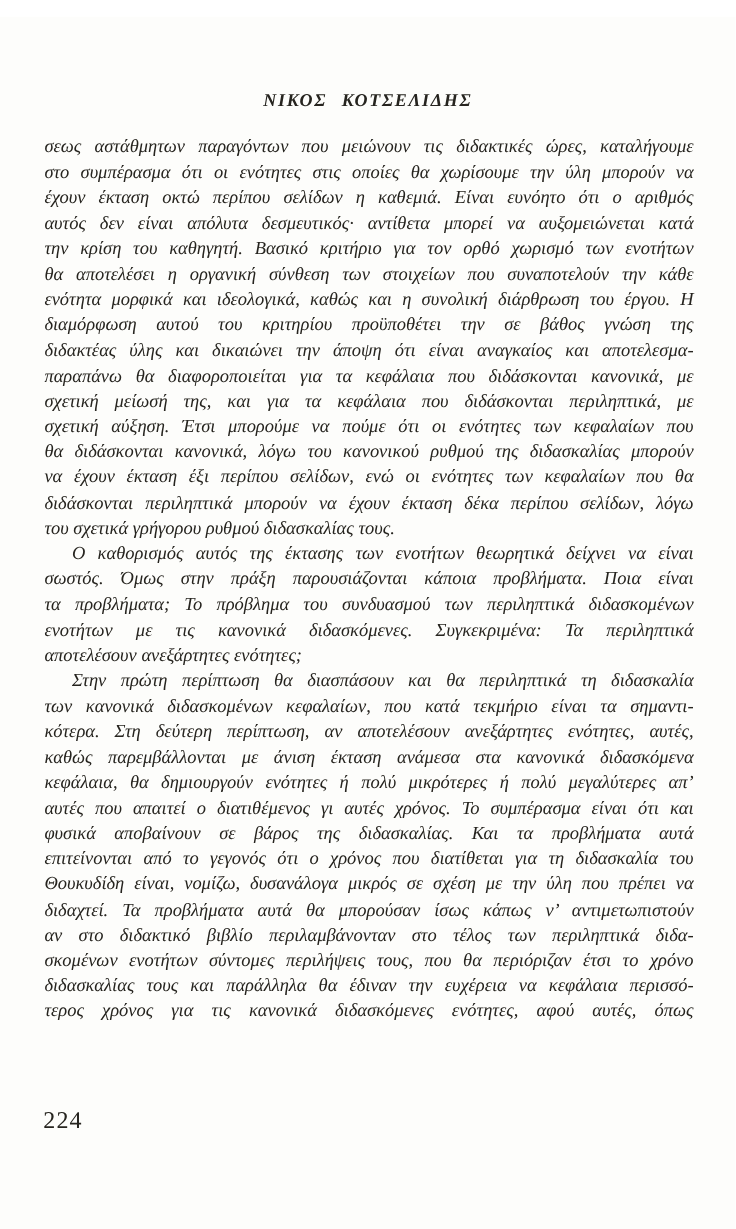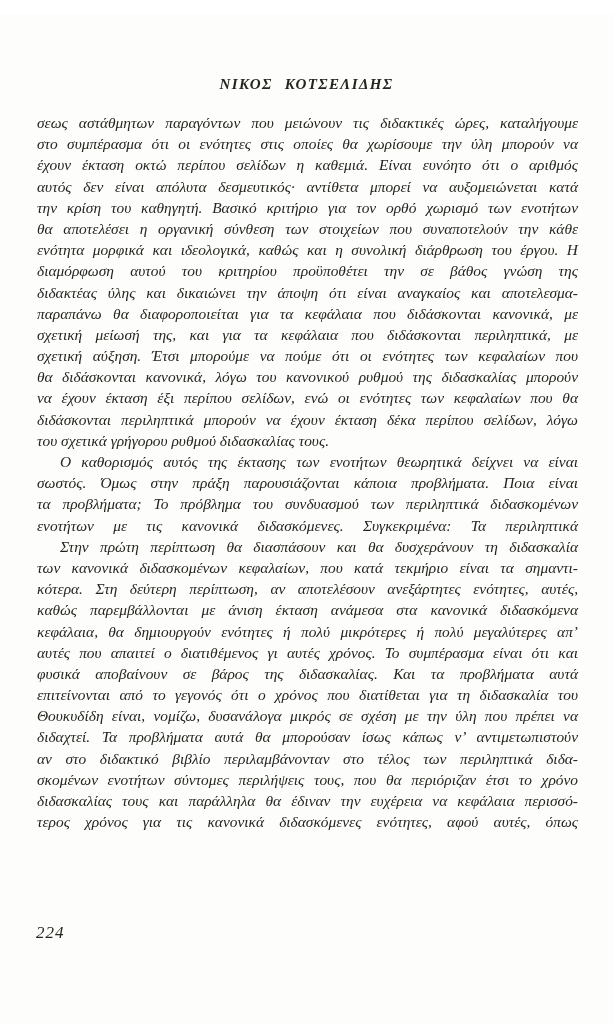--- a/index.html
+++ b/index.html
@@ -52,22 +52,21 @@
     overflow: visible;
     font-style: italic;
   }
   .line.no-justify { text-align-last: left; }
   .line.indent { text-indent: 23px; }
 
   .page-number {
     position: absolute;
     left: 36px;
     top: 909px;
-    font-style: italic;
-    font-size: 17px;
+    font-size: 20px;
     letter-spacing: 1px;
     color: var(--ink);
   }
 </style>
 </head>
 <body>
 
 <div class="page">
   <div class="running-header">ΝΙΚΟΣ ΚΟΤΣΕΛΙΔΗΣ</div>
 
@@ -85,21 +84,22 @@
       <div class="line">σχετική μείωσή της, και για τα κεφάλαια που διδάσκονται περιληπτικά, με</div>
       <div class="line">σχετική αύξηση. Έτσι μπορούμε να πούμε ότι οι ενότητες των κεφαλαίων που</div>
       <div class="line">θα διδάσκονται κανονικά, λόγω του κανονικού ρυθμού της διδασκαλίας μπορούν</div>
       <div class="line">να έχουν έκταση έξι περίπου σελίδων, ενώ οι ενότητες των κεφαλαίων που θα</div>
       <div class="line">διδάσκονται περιληπτικά μπορούν να έχουν έκταση δέκα περίπου σελίδων, λόγω</div>
       <div class="line no-justify">του σχετικά γρήγορου ρυθμού διδασκαλίας τους.</div>
       <div class="line indent">Ο καθορισμός αυτός της έκτασης των ενοτήτων θεωρητικά δείχνει να είναι</div>
       <div class="line">σωστός. Όμως στην πράξη παρουσιάζονται κάποια προβλήματα. Ποια είναι</div>
       <div class="line">τα προβλήματα; Το πρόβλημα του συνδυασμού των περιληπτικά διδασκομένων</div>
       <div class="line">ενοτήτων με τις κανονικά διδασκόμενες. Συγκεκριμένα: Τα περιληπτικά</div>
-      <div class="line indent">Στην πρώτη περίπτωση θα διασπάσουν και θα δυσχεράνουν τη διδασκαλία</div>
+      <div class="line no-justify">αποτελέσουν ανεξάρτητες ενότητες;</div>
+      <div class="line indent">Στην πρώτη περίπτωση θα διασπάσουν και θα περιληπτικά τη διδασκαλία</div>
       <div class="line">των κανονικά διδασκομένων κεφαλαίων, που κατά τεκμήριο είναι τα σημαντι-</div>
       <div class="line">κότερα. Στη δεύτερη περίπτωση, αν αποτελέσουν ανεξάρτητες ενότητες, αυτές,</div>
       <div class="line">καθώς παρεμβάλλονται με άνιση έκταση ανάμεσα στα κανονικά διδασκόμενα</div>
       <div class="line">κεφάλαια, θα δημιουργούν ενότητες ή πολύ μικρότερες ή πολύ μεγαλύτερες απ’</div>
       <div class="line">αυτές που απαιτεί ο διατιθέμενος γι αυτές χρόνος. Το συμπέρασμα είναι ότι και</div>
       <div class="line">φυσικά αποβαίνουν σε βάρος της διδασκαλίας. Και τα προβλήματα αυτά</div>
       <div class="line">επιτείνονται από το γεγονός ότι ο χρόνος που διατίθεται για τη διδασκαλία του</div>
       <div class="line">Θουκυδίδη είναι, νομίζω, δυσανάλογα μικρός σε σχέση με την ύλη που πρέπει να</div>
       <div class="line">διδαχτεί. Τα προβλήματα αυτά θα μπορούσαν ίσως κάπως ν’ αντιμετωπιστούν</div>
       <div class="line">αν στο διδακτικό βιβλίο περιλαμβάνονταν στο τέλος των περιληπτικά διδα-</div>

